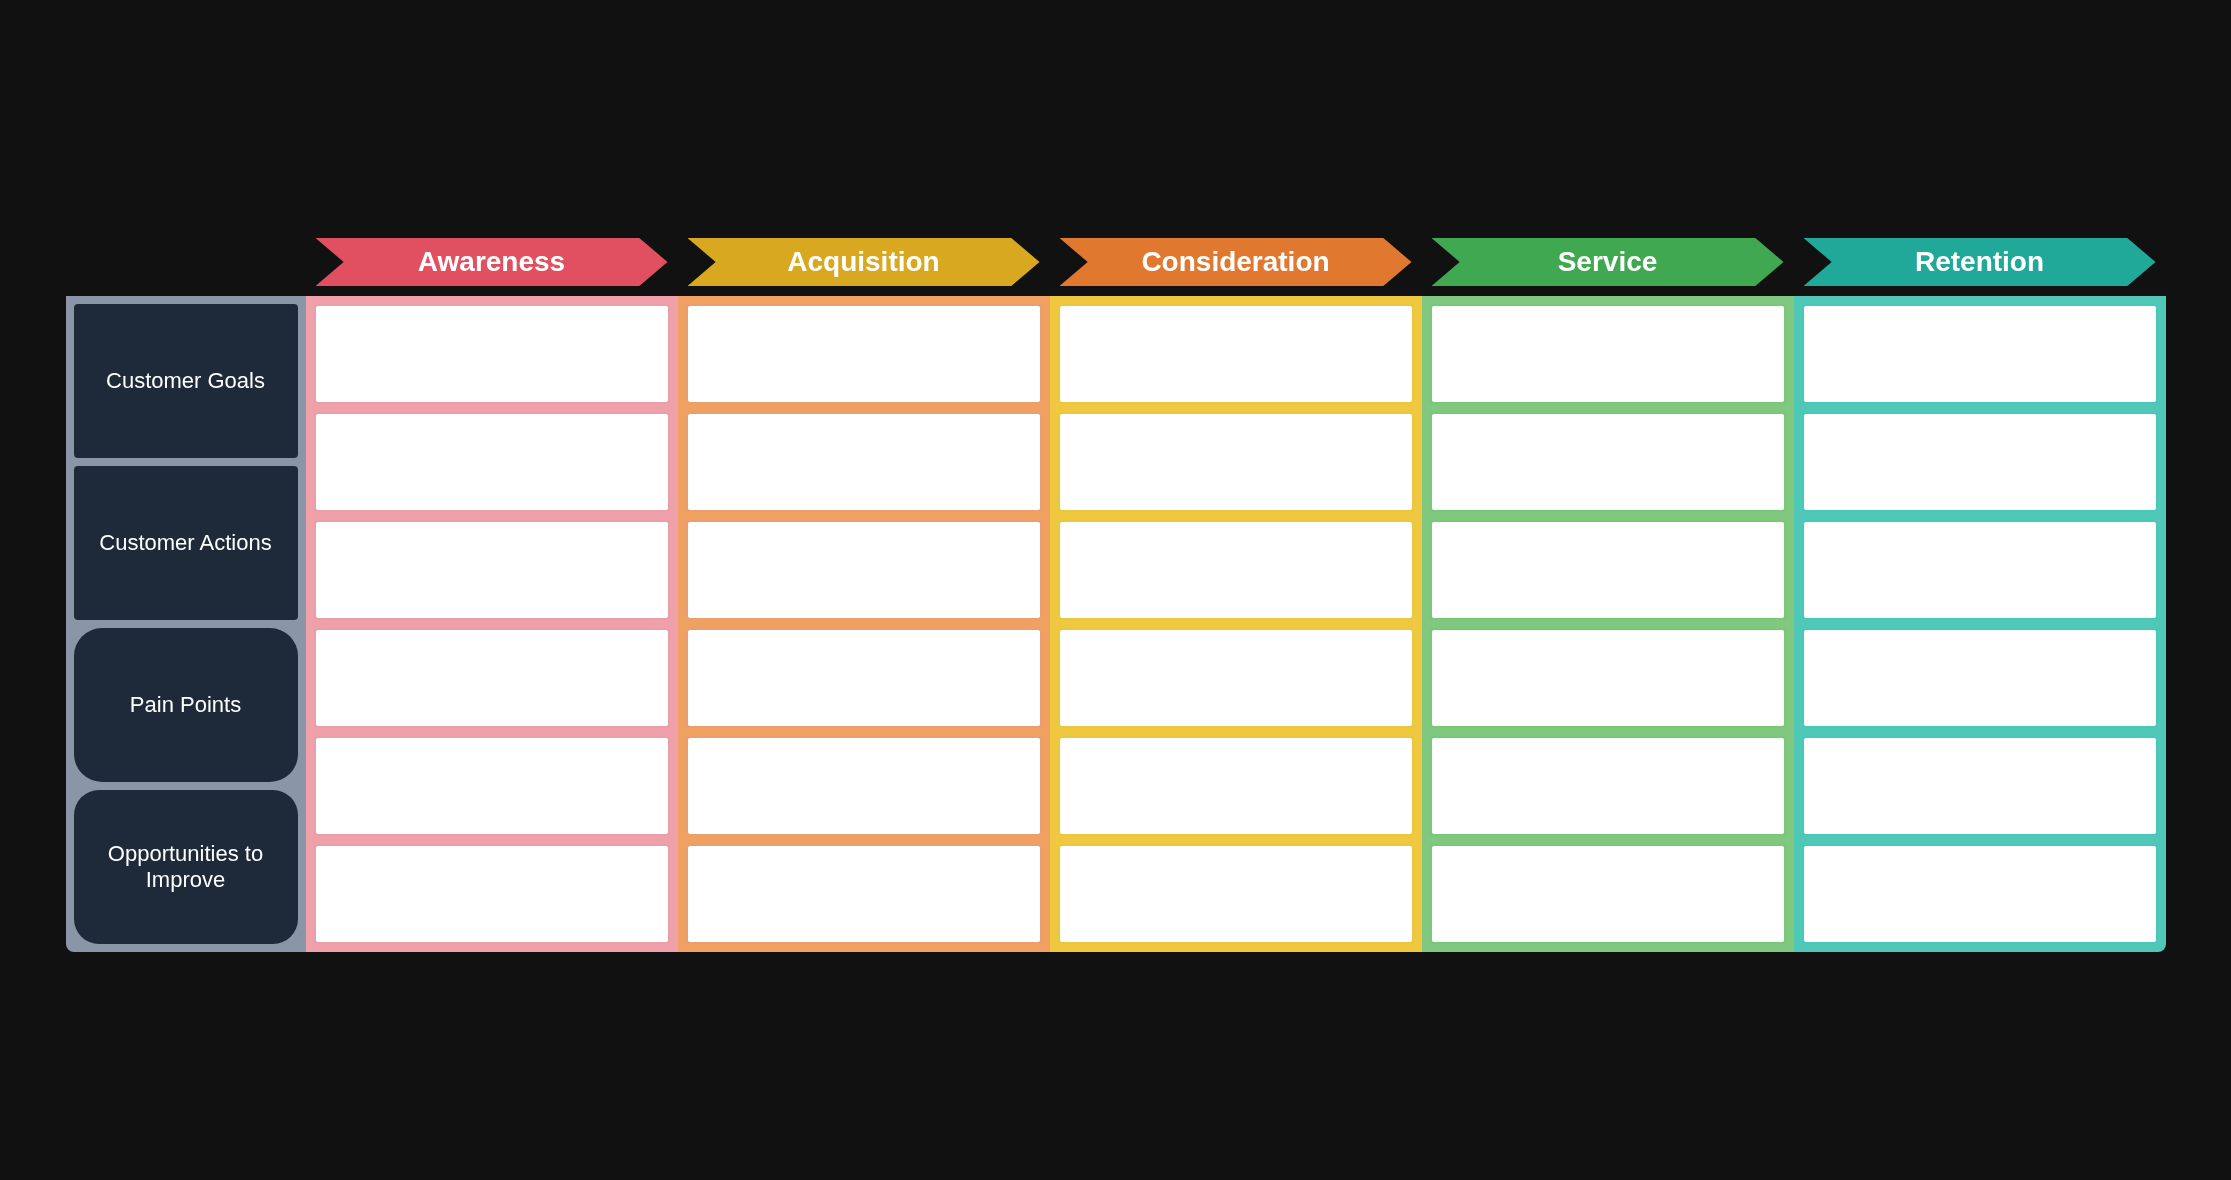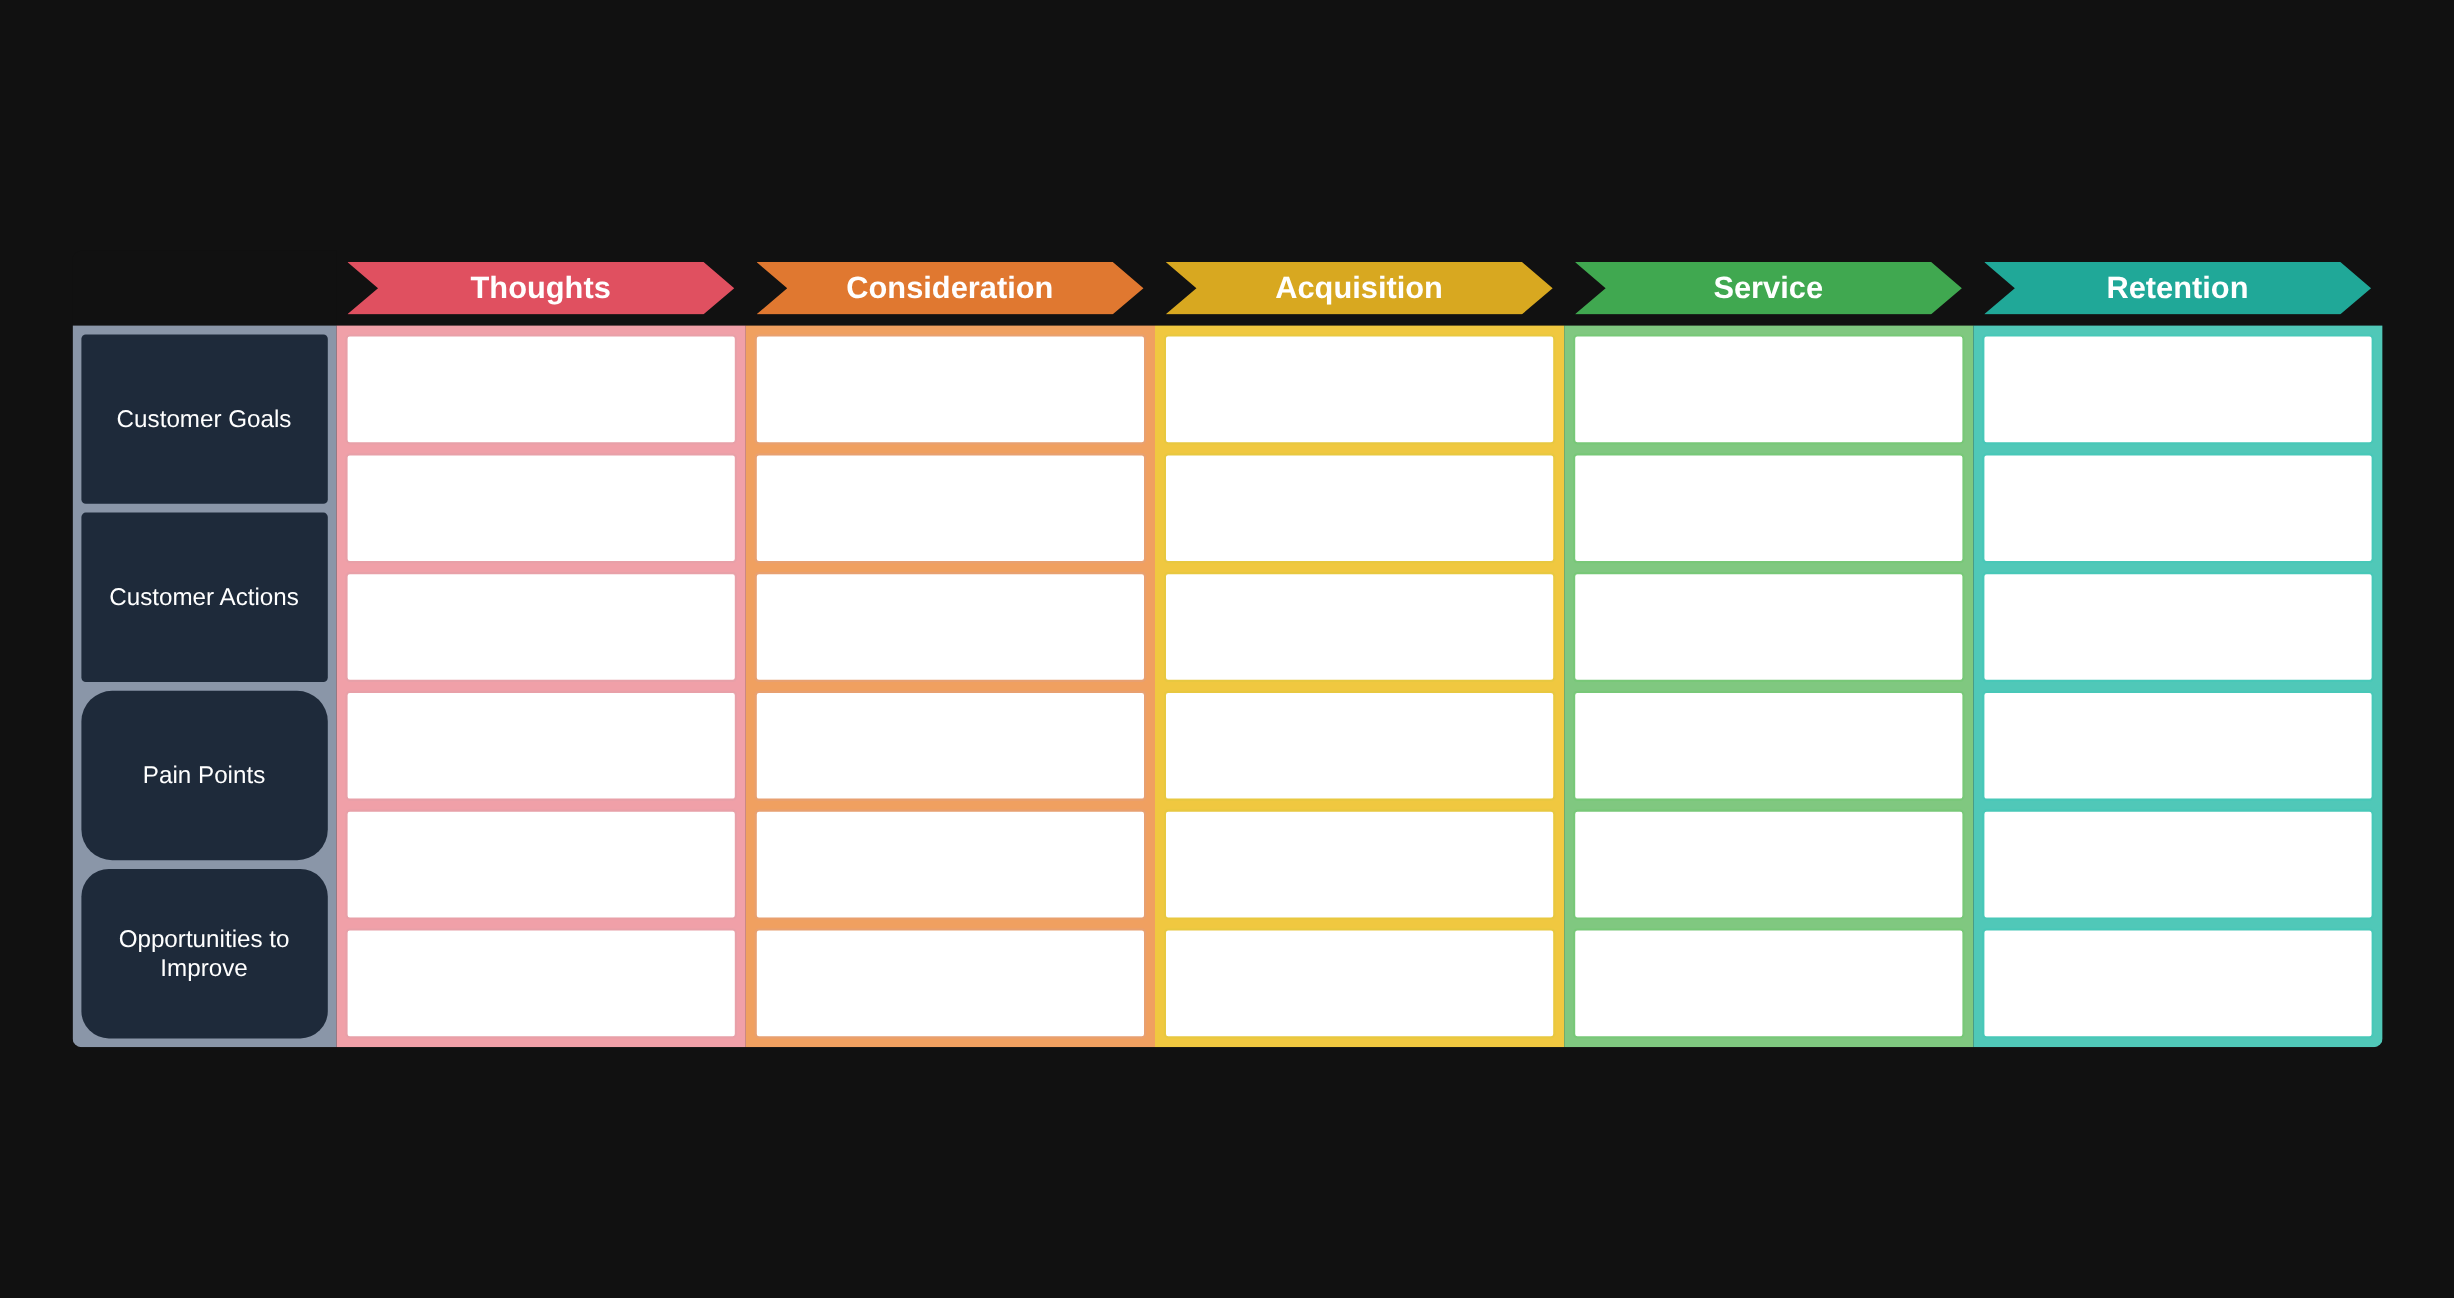--- a/index.html
+++ b/index.html
@@ -122,29 +122,29 @@
 </head>
 <body>
 
 <div class="journey-map">
 
   <div class="header-row">
     <div class="header-cell-empty"></div>
 
   <div class="header-cell">
         <div class="arrow-bg awareness-arrow"></div>
-        <span class="arrow-label">Thoughts</span>
+        <span class="arrow-label">Awareness</span>
+      </div>
+      <div class="header-cell">
+        <div class="arrow-bg acquisition-arrow"></div>
+        <span class="arrow-label">Acquisition</span>
       </div>
       <div class="header-cell">
         <div class="arrow-bg consideration-arrow"></div>
         <span class="arrow-label">Consideration</span>
-      </div>
-      <div class="header-cell">
-        <div class="arrow-bg acquisition-arrow"></div>
-        <span class="arrow-label">Acquisition</span>
       </div>
       <div class="header-cell">
         <div class="arrow-bg service-arrow"></div>
         <span class="arrow-label">Service</span>
       </div>
       <div class="header-cell">
         <div class="arrow-bg retention-arrow"></div>
         <span class="arrow-label">Retention</span>
       </div>
     </div>

